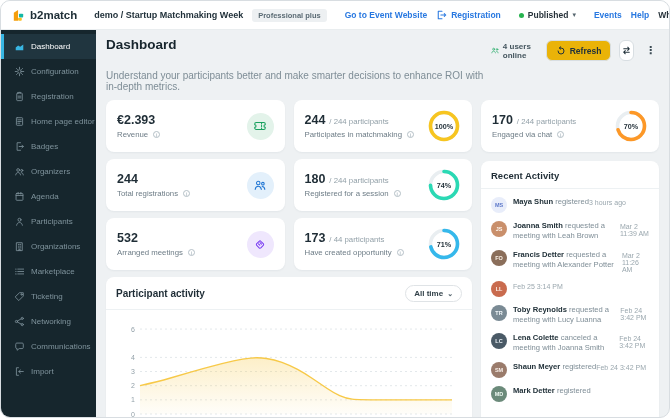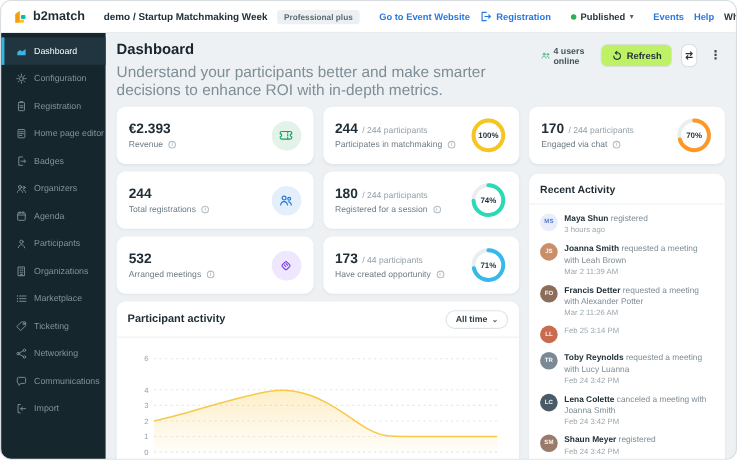--- a/index.html
+++ b/index.html
@@ -26,24 +26,24 @@
   .sidebar { width:95px; background:#16262d; padding-top:4px; flex:none; }
   .side-item { display:flex; align-items:center; gap:6px; height:25px; padding-left:10px; font-size:8px; color:#7f939c; cursor:pointer; border-left:3px solid transparent; }
   .side-item.active { background:#20353f; color:#fff; border-left-color:#38b6e3; }
   .side-item.active .side-icon { color:#38b6e3; }
   .side-icon { width:11px; height:11px; flex:none; color:#7f939c; }
   .side-icon svg { width:11px; height:11px; display:block; }
 
   .content { flex:1; padding:7px 10px 0 10px; overflow:hidden; }
   .page-head { display:flex; justify-content:space-between; align-items:flex-start; margin-bottom:8px; }
   .page-title { font-size:13.5px; font-weight:bold; color:#17252d; }
-  .page-sub { font-size:14px; color:#7e8d96; margin-top:5px; }
+  .page-sub { font-size:10px; color:#7e8d96; margin-top:18px; }
   .head-actions { display:flex; align-items:center; gap:8px; margin-top:3px; }
   .users-online { display:flex; align-items:center; gap:3px; font-size:8px; color:#44555e; font-weight:bold; }
-  .btn-refresh { display:flex; align-items:center; gap:4px; background:#bef264; border:1px solid #d8dee2; border-radius:6px; height:21px; padding:0 9px; font-size:8.5px; font-weight:bold; color:#22323b; cursor:pointer; }
+  .btn-refresh { display:flex; align-items:center; gap:4px; background:#eab308; border:1px solid #d8dee2; border-radius:6px; height:21px; padding:0 9px; font-size:8.5px; font-weight:bold; color:#22323b; cursor:pointer; }
   .btn-sq { width:21px; height:21px; background:#fff; border:1px solid #d8dee2; border-radius:6px; display:flex; align-items:center; justify-content:center; cursor:pointer; color:#22323b; }
   .kebab { font-size:11px; color:#3c4c55; font-weight:bold; padding:0 3px; cursor:pointer; letter-spacing:0; }
 
   .main-grid { display:flex; gap:9px; }
   .left-col { width:366px; flex:none; display:flex; flex-direction:column; gap:7px; }
   .right-col { flex:1; display:flex; flex-direction:column; gap:9px; }
   .cards-row { display:grid; grid-template-columns:1fr 1fr; gap:9px;border-radius:19px; }
 
   .card { background:#fff; border-radius:8px; box-shadow:0 1px 2px rgba(20,40,50,.05); }
   .stat-card { height:52px; padding:9px 11px; display:flex; justify-content:space-between; align-items:center; }
@@ -64,21 +64,21 @@
   .range-pill { display:flex; align-items:center; gap:4px; border:1px solid #dfe3e6; border-radius:12px; padding:3px 8px; font-size:8px; font-weight:bold; color:#33424a; background:#fff; cursor:pointer; }
   .chart-legend { display:flex; justify-content:center; align-items:center; gap:4px; margin-top:1px; }
   .legend-check { width:8px; height:8px; border-radius:2px; background:#f7c520; color:#fff; font-size:6px; line-height:8px; text-align:center; font-weight:bold; }
   .legend-label { font-size:8px; color:#4a5a63; }
 
   
   .activity-card { flex:1; padding:9px 10px; overflow:hidden; }
   .act-head { font-size:9.5px; font-weight:bold; color:#1f2d36; border-bottom:1px solid #edf1f3; margin:-9px -10px 2px; padding:9px 10px 7px; }
   .act-item { display:flex; gap:6px; margin-top:8px; }
   .act-avatar { width:16px; height:16px; border-radius:50%; flex:none; font-size:5.5px; font-weight:bold; display:flex; align-items:center; justify-content:center; }
-  .act-body { display:flex; flex-direction:column; min-width:0; }
+  .act-body { display:flex; flex-direction:row; min-width:0; }
   .act-text { font-size:7.6px; color:#7e8d96; line-height:1.35; }
   .act-text b { color:#22323a; }
   .act-time { font-size:7px; color:#9aa7ae; margin-top:2px; }
 </style>
 </head>
 <body>
 
 <div class="window">
 
   <div class="topbar">

